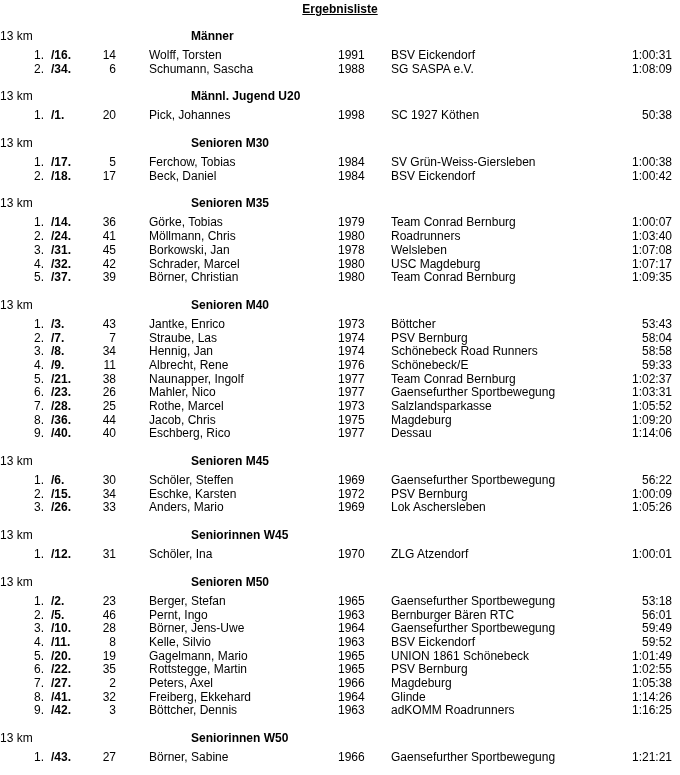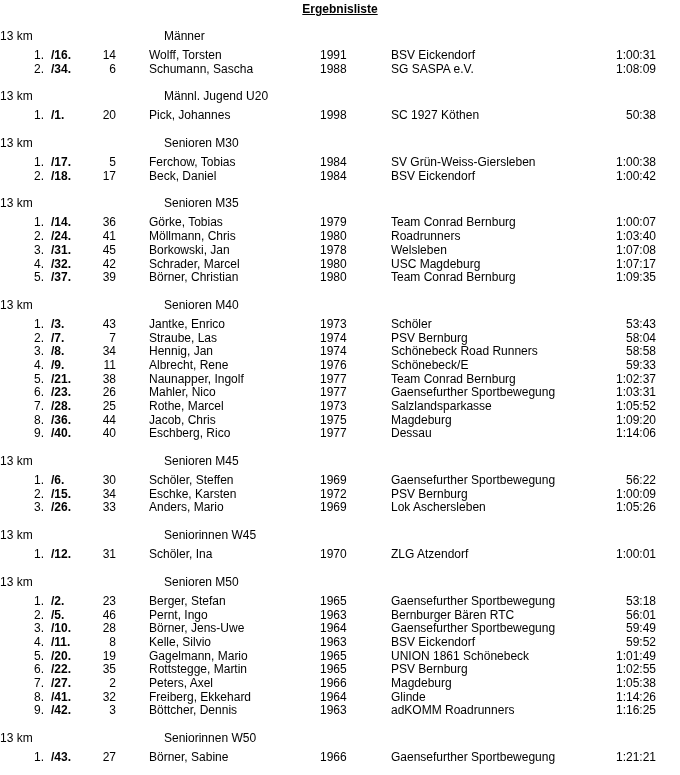--- a/index.html
+++ b/index.html
@@ -8,30 +8,30 @@
     font-family: "Liberation Sans", sans-serif; font-size: 12px; color: #000;
   }
   .title {
     position: absolute; top: 2px; left: 0; width: 680px; text-align: center;
     font-weight: bold; font-size: 12px; text-decoration: underline;
   }
   #list { position: absolute; top: 29px; left: 0; width: 680px; }
   .group { margin-bottom: 13px; }
   .ghead { height: 14px; line-height: 14px; position: relative; margin-bottom: 6px; }
   .ghead .dist { position: absolute; left: 0; }
-  .ghead .cat { position: absolute; left: 164px; }
+  .ghead .cat { position: absolute; left: 191px; font-weight: bold; }
   .row { height: 13.7px; line-height: 13.7px; position: relative; white-space: nowrap; }
   .row span { position: absolute; top: 0; }
   .rank { right: 636px; text-align: right; }
   .overall { left: 51px; font-weight: bold; }
   .bib { right: 564px; text-align: right; }
   .name { left: 149px; }
-  .year { left: 320px; }
+  .year { left: 338px; }
   .club { left: 391px; }
-  .time { right: 24px; text-align: right; margin-left: 15px; }
+  .time { right: 8px; text-align: right; margin-left: 15px; }
 </style>
 </head>
 <body>
 
 <div class="title">Ergebnisliste</div>
 <div id="list">
     <div class="group">
     <div class="ghead">
       <span class="dist">13 km</span>
       <span class="cat">Männer</span>
@@ -158,21 +158,21 @@
       <span class="dist">13 km</span>
       <span class="cat">Senioren M40</span>
     </div>
     <div class="rows">
         <div class="row">
     <span class="rank">1.</span>
     <span class="overall">/3.</span>
     <span class="bib">43</span>
     <span class="name">Jantke, Enrico</span>
     <span class="year">1973</span>
-    <span class="club">Schöler</span>
+    <span class="club">Böttcher</span>
     <span class="time">53:43</span>
   </div>
         <div class="row">
     <span class="rank">2.</span>
     <span class="overall">/7.</span>
     <span class="bib">7</span>
     <span class="name">Straube, Las</span>
     <span class="year">1974</span>
     <span class="club">PSV Bernburg</span>
     <span class="time">58:04</span>

